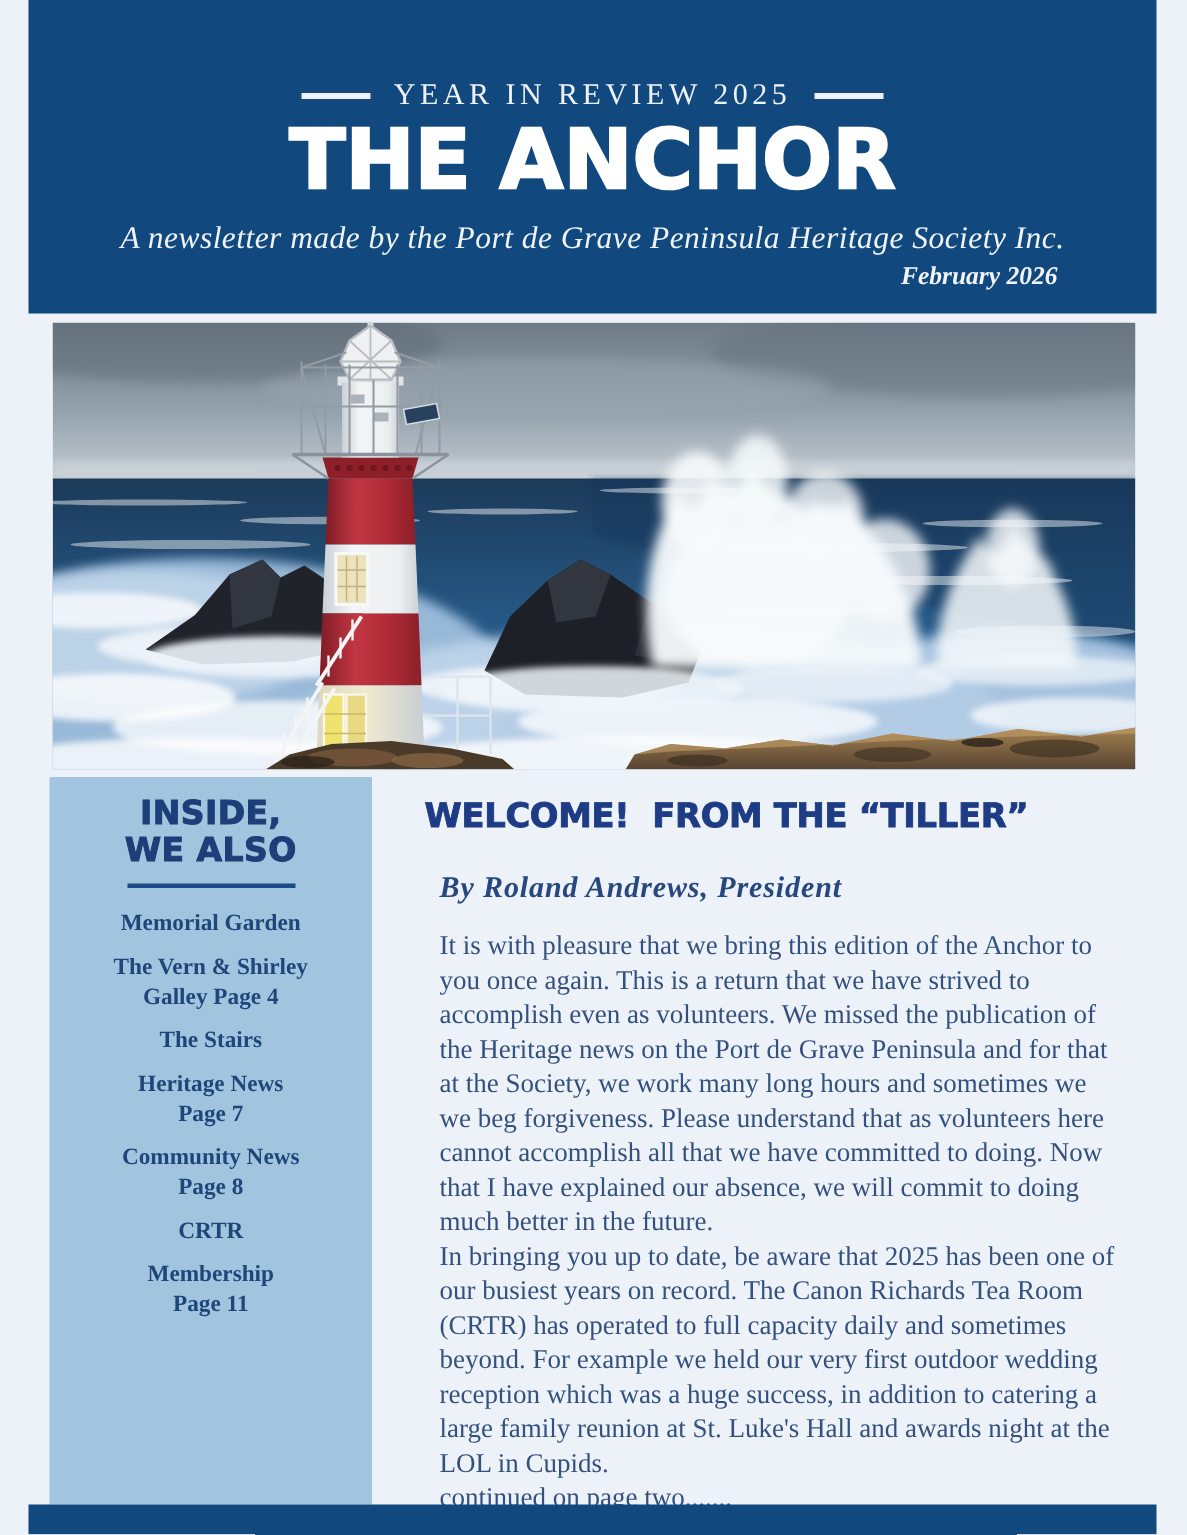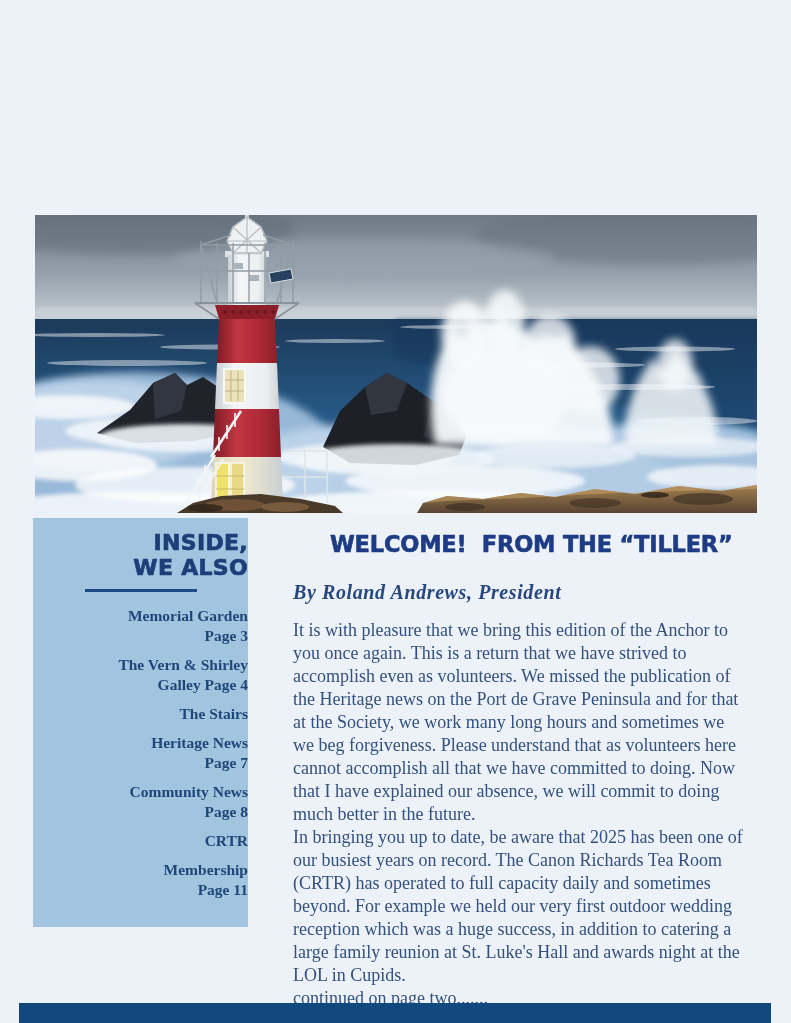--- a/index.html
+++ b/index.html
@@ -26,45 +26,55 @@
     color:#ffffff;-webkit-text-stroke:1.6px #ffffff;letter-spacing:0px;}
   .subtitle{position:absolute;left:0;top:146px;width:100%;text-align:center;
     font-style:italic;font-size:21px;color:#f0f3f8;letter-spacing:0.3px;}
   .issue-date{position:absolute;right:66px;top:174px;font-weight:bold;font-style:italic;font-size:17px;color:#f2f4f8;}
 
   
   .photo{position:absolute;left:35px;top:215px;width:722px;height:298px;overflow:hidden;}
   .photo svg{display:block;width:100%;height:100%;}
 
   
-  .sidebar{position:absolute;left:33px;top:518px;width:215px;height:409px;background:var(--sidebar-blue);text-align:right;}
+  .sidebar{position:absolute;left:33px;top:518px;width:215px;height:485px;background:var(--sidebar-blue);text-align:center;}
   .sidebar-title{margin-top:12px;font-family:"DejaVu Sans","Liberation Sans",sans-serif;font-weight:bold;
     font-size:22px;line-height:25px;color:#1d3e78;-webkit-text-stroke:0.7px #1d3e78;letter-spacing:0.3px;}
   .sidebar-rule{width:112px;height:3px;background:#1c4a86;margin:9px auto 14px auto;}
   .toc-item{font-family:"Liberation Serif",serif;font-weight:bold;font-size:15.5px;line-height:20px;
     color:#1f4679;margin-bottom:9px;}
   .toc-item div{white-space:pre;}
 
   
   .article{position:absolute;left:283px;top:531px;width:478px;}
   .article-heading{font-family:"DejaVu Sans","Liberation Sans",sans-serif;font-weight:bold;font-size:22.5px;
-    color:var(--heading-navy);-webkit-text-stroke:0.6px var(--heading-navy);white-space:pre;letter-spacing:-0.2px;margin-left:47px;}
+    color:var(--heading-navy);-webkit-text-stroke:0.6px var(--heading-navy);white-space:pre;letter-spacing:-0.2px;}
   .article-byline{margin-top:24px;padding-left:10px;font-weight:bold;font-style:italic;font-size:20px;
     color:#27477f;letter-spacing:0.6px;}
   .article-body{margin-top:15px;padding-left:10px;font-size:18px;color:var(--body-navy);}
   .article-body div{line-height:23px;white-space:pre;}
 
   
   .band-bottom{position:absolute;left:19px;top:1003px;width:752px;height:20px;background:var(--band-blue);}
 </style>
 </head>
 <body>
 
 <div class="page">
 
+  <div class="band-top">
+    <div class="kicker">
+      <span class="kline"></span>
+      <span class="kicker-text">YEAR IN REVIEW 2025</span>
+      <span class="kline"></span>
+    </div>
+    <div class="main-title">THE ANCHOR</div>
+    <div class="subtitle">A newsletter made by the Port de Grave Peninsula Heritage Society Inc.</div>
+    <div class="issue-date">February 2026</div>
+  </div>
 
   <div class="photo" title="Red and white striped lighthouse with storm waves crashing over rocks">
     <svg viewBox="0 0 722 298" preserveAspectRatio="none">
       <defs>
         <linearGradient id="sky" x1="0" y1="0" x2="0" y2="1">
           <stop offset="0" stop-color="#6e7a86"></stop>
             <stop offset="0.55" stop-color="#94a1ac"></stop>
             <stop offset="1" stop-color="#c3ccd3"></stop>
         </linearGradient>
         <linearGradient id="sea" x1="0" y1="0" x2="0" y2="1">
@@ -231,21 +241,20 @@
     <div class="sidebar-title">
 
     <div>INSIDE,</div>
         <div>WE ALSO</div>
       </div>
     <div class="sidebar-rule"></div>
     <div>
 
         <div class="toc-item">
           <div>Memorial Garden</div>
-          <div>Page 3</div>
         </div>
 
         <div class="toc-item">
           <div>The Vern &amp; Shirley</div>
           <div>Galley Page 4</div>
         </div>
 
         <div class="toc-item">
           <div>The Stairs</div>
         </div>

